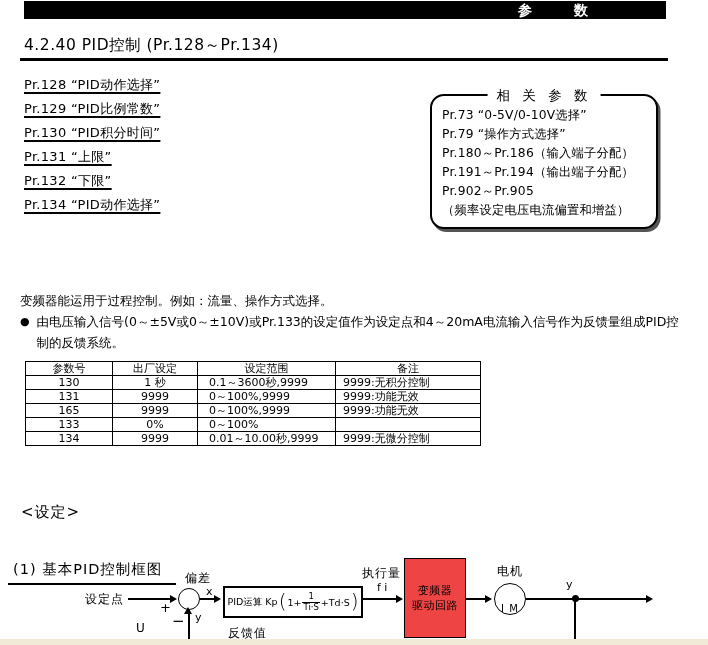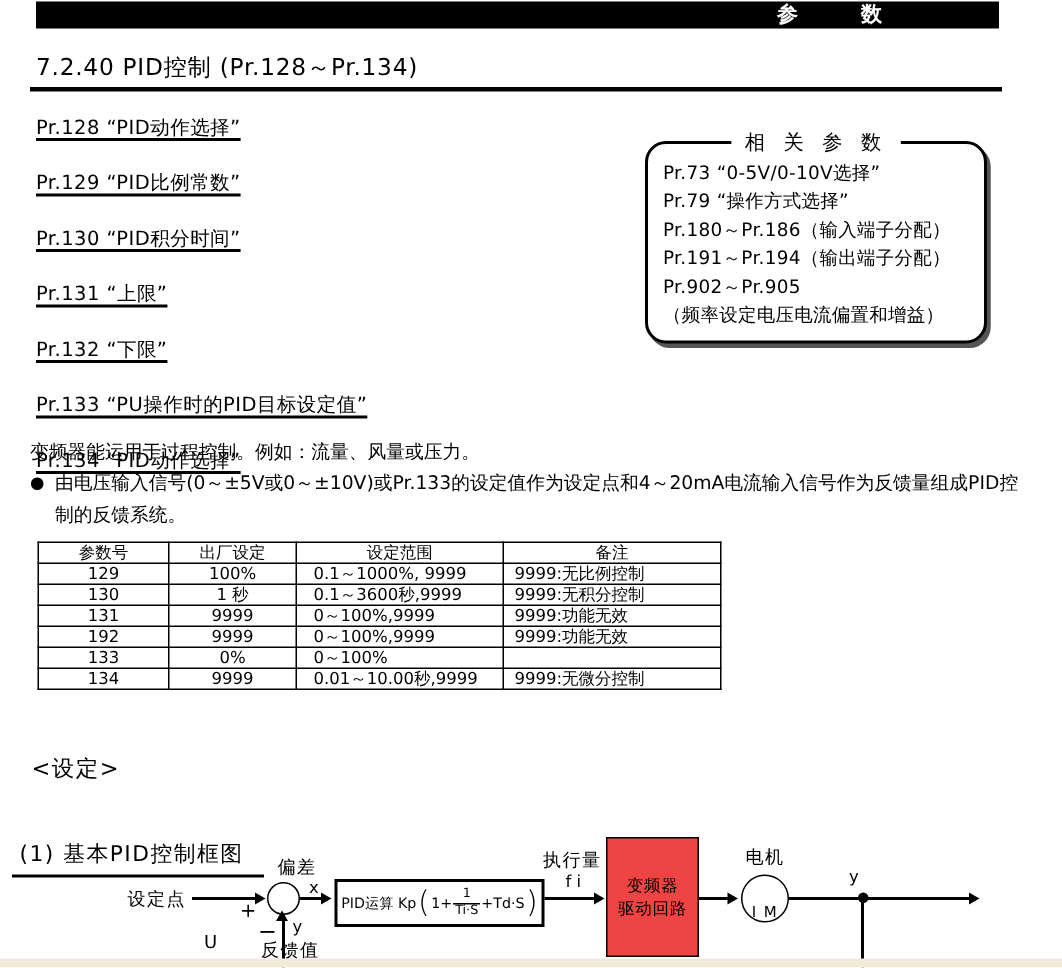--- a/index.html
+++ b/index.html
@@ -15,21 +15,21 @@
     background:#000; color:#fff; display:flex; justify-content:flex-end; 
     padding-right:78px; font-size:14px; font-weight:bold; line-height:18px;
   }
   .black-bar span { letter-spacing:3em; margin-right:-3em; }
   .doc-title { position:absolute; left:24px; top:35px; font-size:15.5px; letter-spacing:0.5px; }
   .title-rule { position:absolute; left:20px; top:58px; width:648px; height:2.5px; background:#000; }
 
   
   .links { position:absolute; left:24px; top:76px; }
   .links .plink {
-    display:block; font-size:13px; margin-bottom:19px; letter-spacing:0.3px;
+    display:block; font-size:13px; margin-bottom:6px; letter-spacing:0.3px;
     text-decoration:underline; text-underline-offset:3px; text-decoration-thickness:1.5px;
     color:#000; width:max-content; cursor:pointer;
   }
 
   
   .related-box {
     position:absolute; left:430px; top:94px; width:228px;
     border:2px solid #000; border-radius:14px; background:#fff;
     box-shadow:2.5px 3px 0 0 #555;
     padding:10px 6px 7px 10px;
@@ -101,45 +101,44 @@
 </style>
 </head>
 <body>
 
 <div class="page">
 
   <div class="black-bar">
     <span>参数</span>
   </div>
 
-  <div class="doc-title">7.2.40 PID控制 (Pr.128～Pr.134)</div>
+  <div class="doc-title">4.2.40 PID控制 (Pr.128～Pr.134)</div>
   <div class="title-rule"></div>
 
   <div class="links">
     <span class="plink">Pr.128 “PID动作选择”</span>
     <span class="plink">Pr.129 “PID比例常数”</span>
     <span class="plink">Pr.130 “PID积分时间”</span>
     <span class="plink">Pr.131 “上限”</span>
     <span class="plink">Pr.132 “下限”</span>
-    <span class="plink">Pr.133 “PU操作时的PID目标设定值”</span>
     <span class="plink">Pr.134 “PID动作选择”</span>
   </div>
 
   <div class="related-box">
     <div class="related-title">相 关 参 数</div>
     <span class="ritem">Pr.73 “0-5V/0-10V选择”</span>
     <span class="ritem">Pr.79 “操作方式选择”</span>
     <span class="ritem">Pr.180～Pr.186（输入端子分配）</span>
     <span class="ritem">Pr.191～Pr.194（输出端子分配）</span>
     <span class="ritem">Pr.902～Pr.905</span>
     <span class="ritem">（频率设定电压电流偏置和增益）</span>
   </div>
 
   <div class="intro">
-    <div>变频器能运用于过程控制。例如：流量、风量或压力。</div>
+    <div>变频器能运用于过程控制。例如：流量、操作方式选择。</div>
     <div class="bullet-row">
       <span class="bullet-glyph">●</span>
       <span>由电压输入信号(0～±5V或0～±10V)或Pr.133的设定值作为设定点和4～20mA电流输入信号作为反馈量组成PID控制的反馈系统。</span>
     </div>
   </div>
 
   <table class="param-table">
     <colgroup>
         <col class="c1">
         <col class="c2">
@@ -147,39 +146,33 @@
         <col class="c4">
       </colgroup>
     <tbody>
         <tr>
       <th>参数号</th>
       <th>出厂设定</th>
       <th>设定范围</th>
       <th>备注</th>
     </tr>
     <tr>
-      <td class="ctr">129</td>
-      <td class="ctr">100%</td>
-      <td class="lft">0.1～1000%, 9999</td>
-      <td class="rmk">9999:无比例控制</td>
-    </tr>
-    <tr>
       <td class="ctr">130</td>
       <td class="ctr">1 秒</td>
       <td class="lft">0.1～3600秒,9999</td>
       <td class="rmk">9999:无积分控制</td>
     </tr>
     <tr>
       <td class="ctr">131</td>
       <td class="ctr">9999</td>
       <td class="lft">0～100%,9999</td>
       <td class="rmk">9999:功能无效</td>
     </tr>
     <tr>
-      <td class="ctr">192</td>
+      <td class="ctr">165</td>
       <td class="ctr">9999</td>
       <td class="lft">0～100%,9999</td>
       <td class="rmk">9999:功能无效</td>
     </tr>
     <tr>
       <td class="ctr">133</td>
       <td class="ctr">0%</td>
       <td class="lft">0～100%</td>
       <td class="rmk"></td>
     </tr>
@@ -241,18 +234,18 @@
     <div class="hline" style="left:526px; top:598px; width:122px;"></div>
     <div class="arrow-r" style="left:646px; top:595px;"></div>
     <span class="dsmall" style="left:566px; top:578px;">y</span>
     <div class="junction-dot"></div>
     <div class="vline" style="left:574px; top:600px; height:45px;"></div>
 
     <div class="vline" style="left:188px; top:610px; height:35px;"></div>
     <div class="arrow-up" style="left:184px; top:607px;"></div>
     <span class="dsmall" style="left:172px; top:612px; font-size:15px;">−</span>
     <span class="dsmall" style="left:195px; top:611px;">y</span>
-    <span class="dlabel" style="left:174px; top:625px;">反馈值</span>
+    <span class="dlabel" style="left:190px; top:625px;padding-left:38px;">反馈值</span>
     <span class="dlabel" style="left:136px; top:621px;">U</span>
   </div>
 
   <div class="bottom-strip"></div>
 </div>
 
 </body></html>

